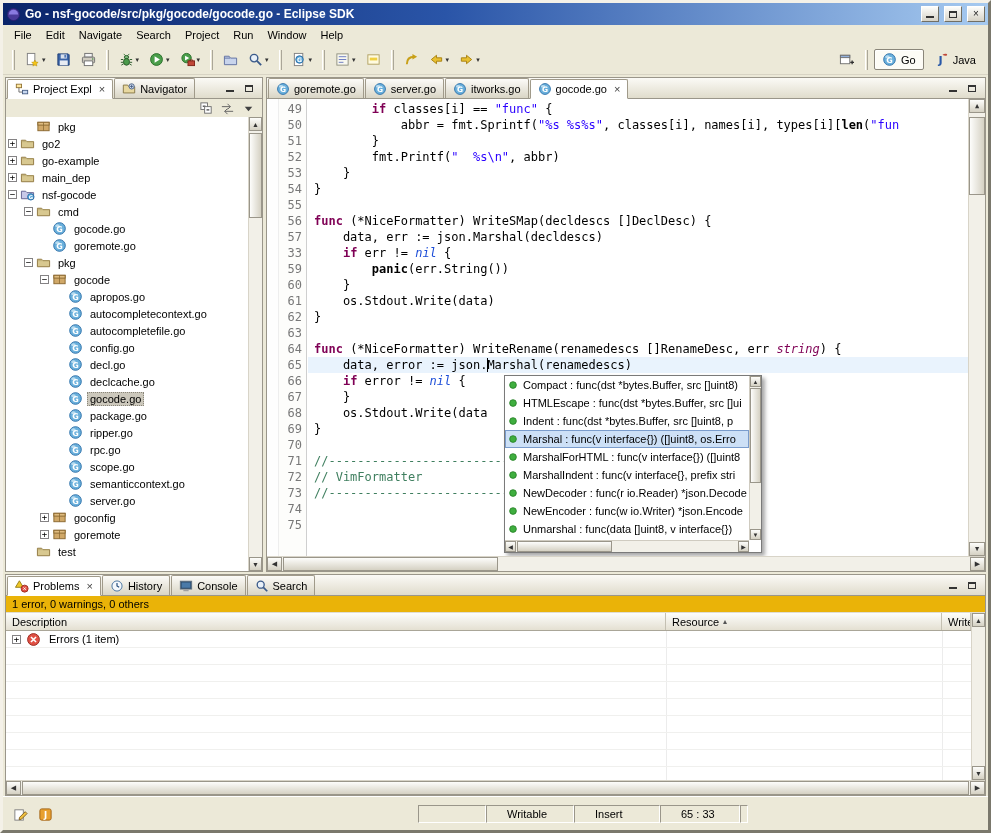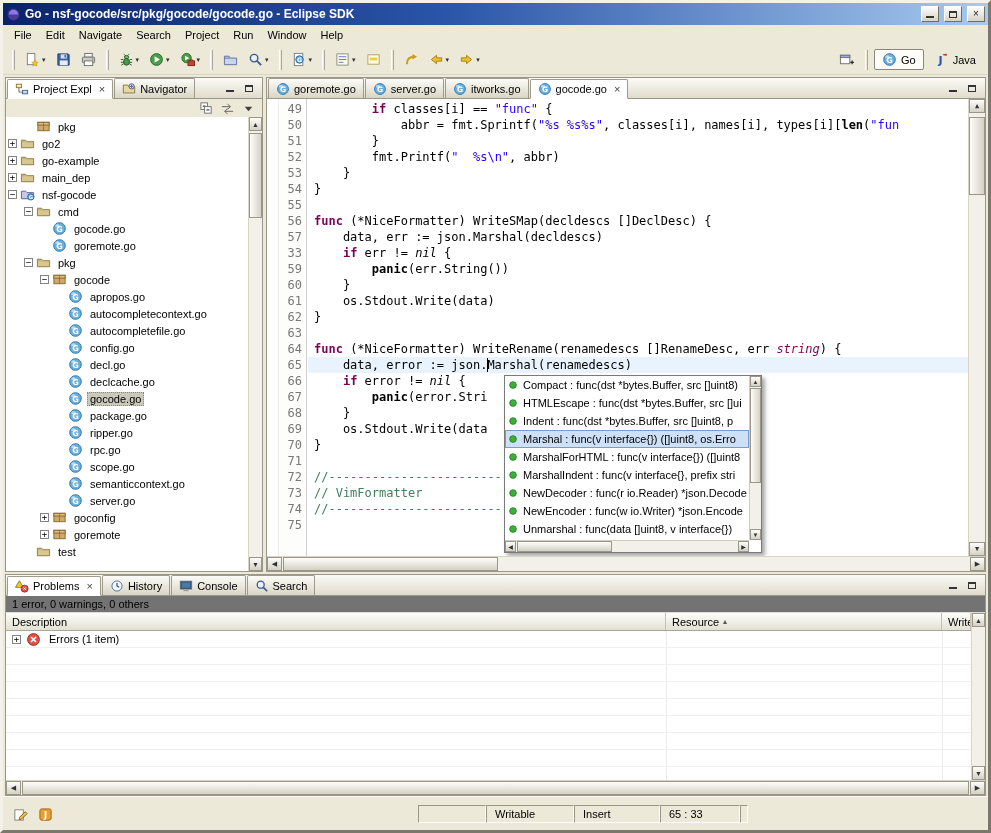--- a/index.html
+++ b/index.html
@@ -69,50 +69,50 @@
   
   .editor-body{flex:1;position:relative;background:#fff;overflow:hidden;font-family:"DejaVu Sans Mono","Liberation Mono",monospace;font-size:12px;}
   .ann-ruler{position:absolute;left:0;top:0;bottom:0;width:12px;background:#fefefe;border-right:1px solid #eee;}
   .gutter{position:absolute;left:12px;top:0;bottom:0;width:28px;background:#fdfdfb;border-right:1px solid #cfcfcf;padding-top:2px;}
   .lnum{height:16px;line-height:16px;text-align:right;padding-right:4px;color:#787878;}
   .code{position:absolute;left:41px;right:17px;top:0;bottom:0;overflow:hidden;padding-top:2px;}
   .cline{height:16px;line-height:16px;white-space:pre;padding-left:6px;position:relative;}
   .cline.cur{background:#e9f3fd;}
   .caret{position:absolute;top:1px;width:1px;height:14px;background:#000;}
   .sg-p{color:#000;} .sg-k{color:#7f0055;font-weight:bold;} .sg-b{color:#000;font-weight:bold;}
-  .sg-s{color:#2a00ff;} .sg-c{color:#3f7f5f;} .sg-n{color:#000000;font-style:italic;} .sg-t{color:#7f0055;font-style:italic;text-align:right;}
+  .sg-s{color:#2a00ff;} .sg-c{color:#3f7f5f;} .sg-n{color:#1d4ed8;font-style:italic;} .sg-t{color:#7f0055;font-style:italic;text-align:right;}
   .editor-vsb{position:absolute;right:0;top:0;bottom:0;width:17px;background:#f2f0e8;border-left:1px solid #d8d4c8;}
 
   
   .popup{position:absolute;left:237px;top:276px;width:258px;height:178px;background:#fff;border:1px solid #7a7a7a;box-shadow:3px 3px 4px rgba(0,0,0,.35);z-index:10;font-family:"Liberation Sans",sans-serif;font-size:11px;}
   .popup-list{position:absolute;left:0;top:0;right:12px;bottom:12px;overflow:hidden;}
   .pitem{height:18px;display:flex;align-items:center;gap:4px;padding:0 2px;white-space:nowrap;overflow:hidden;}
   .pitem.selected{background:#cde0f6;outline:1px solid #7a9ccc;outline-offset:-1px;}
   .pic{width:12px;height:12px;flex:none;}
   .popup-vsb{position:absolute;right:0;top:0;bottom:12px;width:12px;background:#f2f0e8;border-left:1px solid #cfcbc0;}
   .popup-vsb .sb-btn{height:11px;font-size:6px;}
   .popup-hsb{position:absolute;left:0;right:12px;bottom:0;height:12px;background:#f2f0e8;border-top:1px solid #cfcbc0;}
   .popup-hsb .sb-hbtn{width:11px;font-size:6px;}
 
   
   .bottom-panel{height:222px;flex:none;margin:0 2px;display:flex;flex-direction:column;border:1px solid #9a968a;background:#fff;}
-  .summary{height:16px;flex:none;background:#737373;border-bottom:1px solid #e0ddd2;display:flex;align-items:center;padding:8px 6px;}
+  .summary{height:16px;flex:none;background:#eab308;border-bottom:1px solid #e0ddd2;display:flex;align-items:center;padding:8px 6px;}
   .ptable{flex:1;display:flex;flex-direction:column;position:relative;min-height:0;}
   .phead{height:18px;flex:none;display:flex;background:linear-gradient(#fdfdfb,#e4e0d2);border-bottom:1px solid #aaa698;margin-right:14px;}
   .pcol{display:flex;align-items:center;gap:4px;padding:0 6px;border-right:1px solid #c4c0b2;white-space:nowrap;overflow:hidden;}
   .sort{font-size:8px;color:#555;}
   .prows{flex:1;position:relative;overflow:hidden;margin-right:14px;background-image:linear-gradient(#ececec,#ececec),linear-gradient(#ececec,#ececec);background-size:1px 100%,1px 100%;background-position:660px 0,936px 0;background-repeat:no-repeat;}
   .prow{height:17px;display:flex;align-items:center;border-bottom:1px solid #f0f0ee;padding-left:6px;gap:4px;}
   .prow .twisty{margin-right:1px;}
   .pvsb{position:absolute;top:0;right:0;bottom:0;width:14px;background:#f2f0e8;border-left:1px solid #d8d4c8;}
 
   
   .statusbar{height:34px;flex:none;position:relative;border-top:1px solid #fff;background:#ece9d8;}
   .trim-icons{position:absolute;left:8px;top:8px;display:flex;gap:6px;align-items:center;}
-  .scell{position:absolute;top:8px;height:18px;display:inline-flex;align-items:center;padding:0 8px;border:1px solid;border-color:#9a968a #fff #fff #9a968a;}
+  .scell{position:absolute;top:8px;height:18px;display:inline-flex;align-items:center;padding:0 20px;border:1px solid;border-color:#9a968a #fff #fff #9a968a;}
   .scell.c0{left:415px;width:68px;} .scell.c1{left:483px;width:88px;} .scell.c2{left:571px;width:86px;} .scell.c3{left:657px;width:80px;} .scell.c4{left:737px;width:8px;padding:0;}
 </style>
 </head>
 <body>
 
 <div class="window">
 
   <div class="titlebar">
     <span class="icn">
         <svg viewBox="0 0 16 16">
@@ -781,21 +781,20 @@
             <div class="cline"><span class="sg-p">    data, err := json.Marshal(decldescs)</span></div>
             <div class="cline"><span class="sg-p">    </span><span class="sg-k">if</span><span class="sg-p"> err != </span><span class="sg-n">nil</span><span class="sg-p"> {</span></div>
             <div class="cline"><span class="sg-p">        </span><span class="sg-b">panic</span><span class="sg-p">(err.String())</span></div>
             <div class="cline"><span class="sg-p">    }</span></div>
             <div class="cline"><span class="sg-p">    os.Stdout.Write(data)</span></div>
             <div class="cline"><span class="sg-p">}</span></div>
             <div class="cline"></div>
             <div class="cline"><span class="sg-k">func</span><span class="sg-p"> (*NiceFormatter) WriteRename(renamedescs []RenameDesc, err </span><span class="sg-t">string</span><span class="sg-p">) {</span></div>
             <div class="cline cur"><span class="sg-p">    data, error := json.Marshal(renamedescs)</span><span class="caret" style="left: calc(24ch + 6px);"></span></div>
             <div class="cline"><span class="sg-p">    </span><span class="sg-k">if</span><span class="sg-p"> error != </span><span class="sg-n">nil</span><span class="sg-p"> {</span></div>
-            <div class="cline"><span class="sg-p">        </span><span class="sg-b">panic</span><span class="sg-p">(error.Stri</span></div>
             <div class="cline"><span class="sg-p">    }</span></div>
             <div class="cline"><span class="sg-p">    os.Stdout.Write(data</span></div>
             <div class="cline"><span class="sg-p">}</span></div>
             <div class="cline"></div>
             <div class="cline"><span class="sg-c">//----------------------------------------------------------</span></div>
             <div class="cline"><span class="sg-c">// VimFormatter</span></div>
             <div class="cline"><span class="sg-c">//----------------------------------------------------------</span></div>
             <div class="cline"></div>
           </div>
         <div class="editor-vsb">

